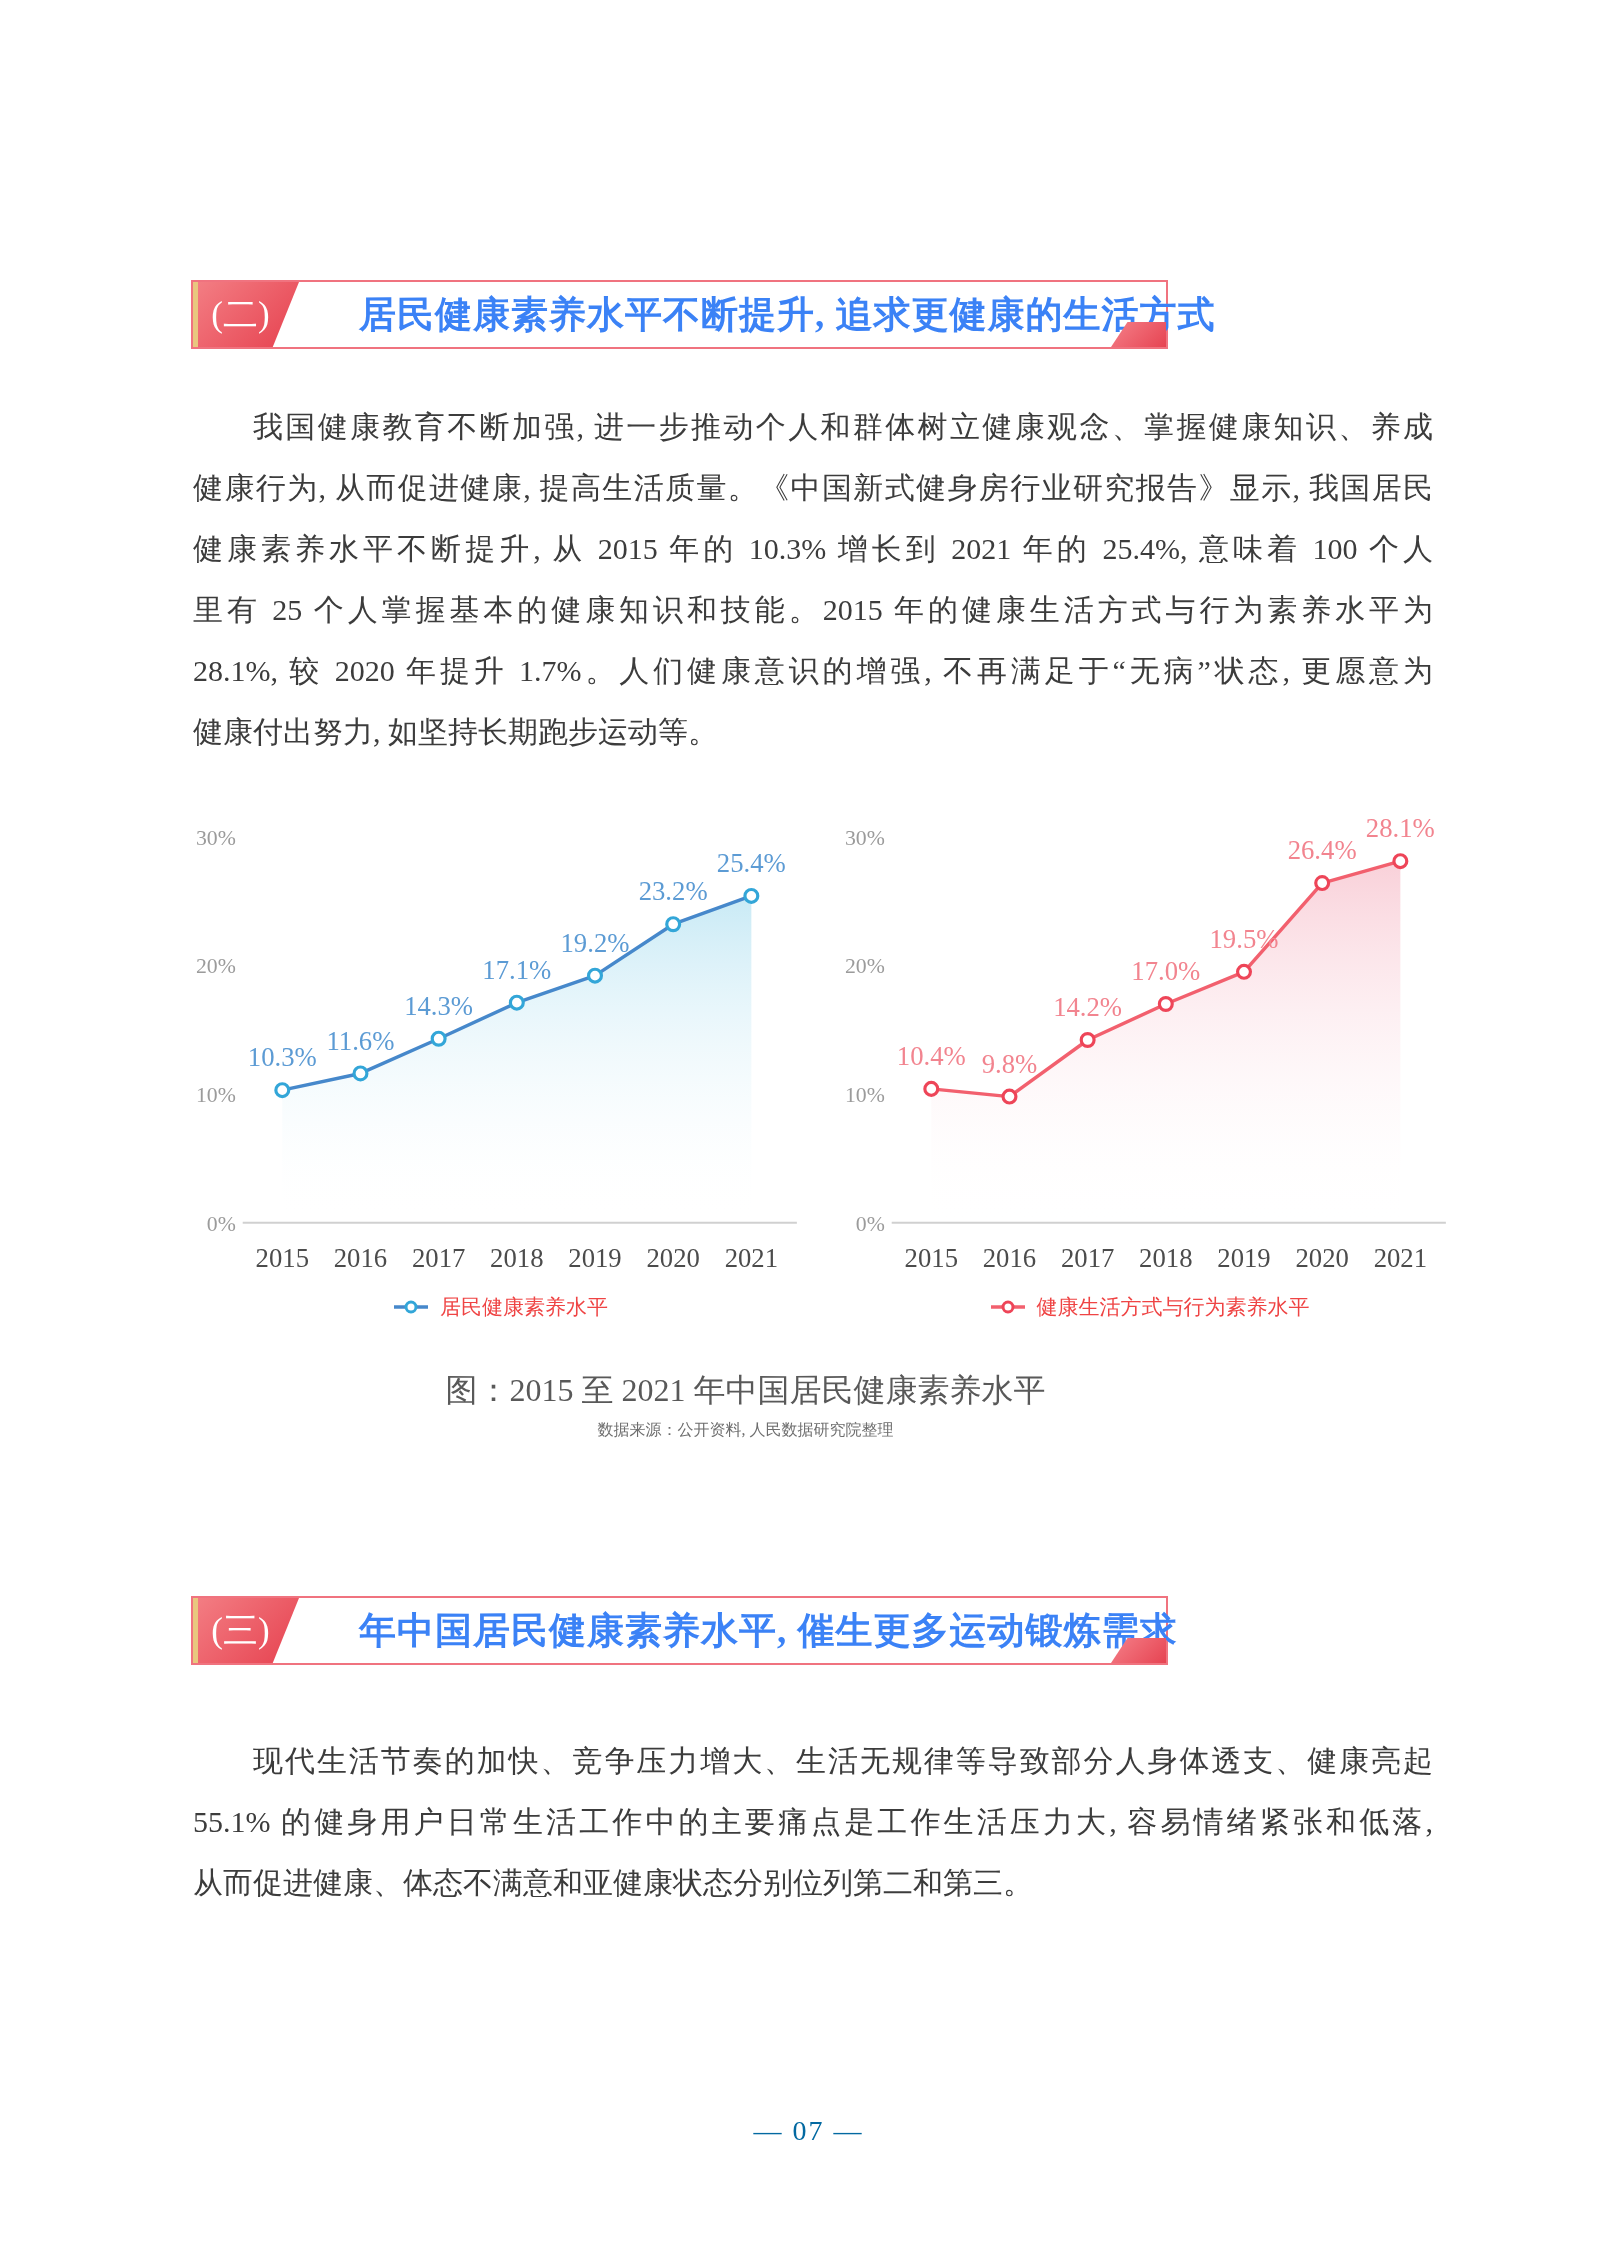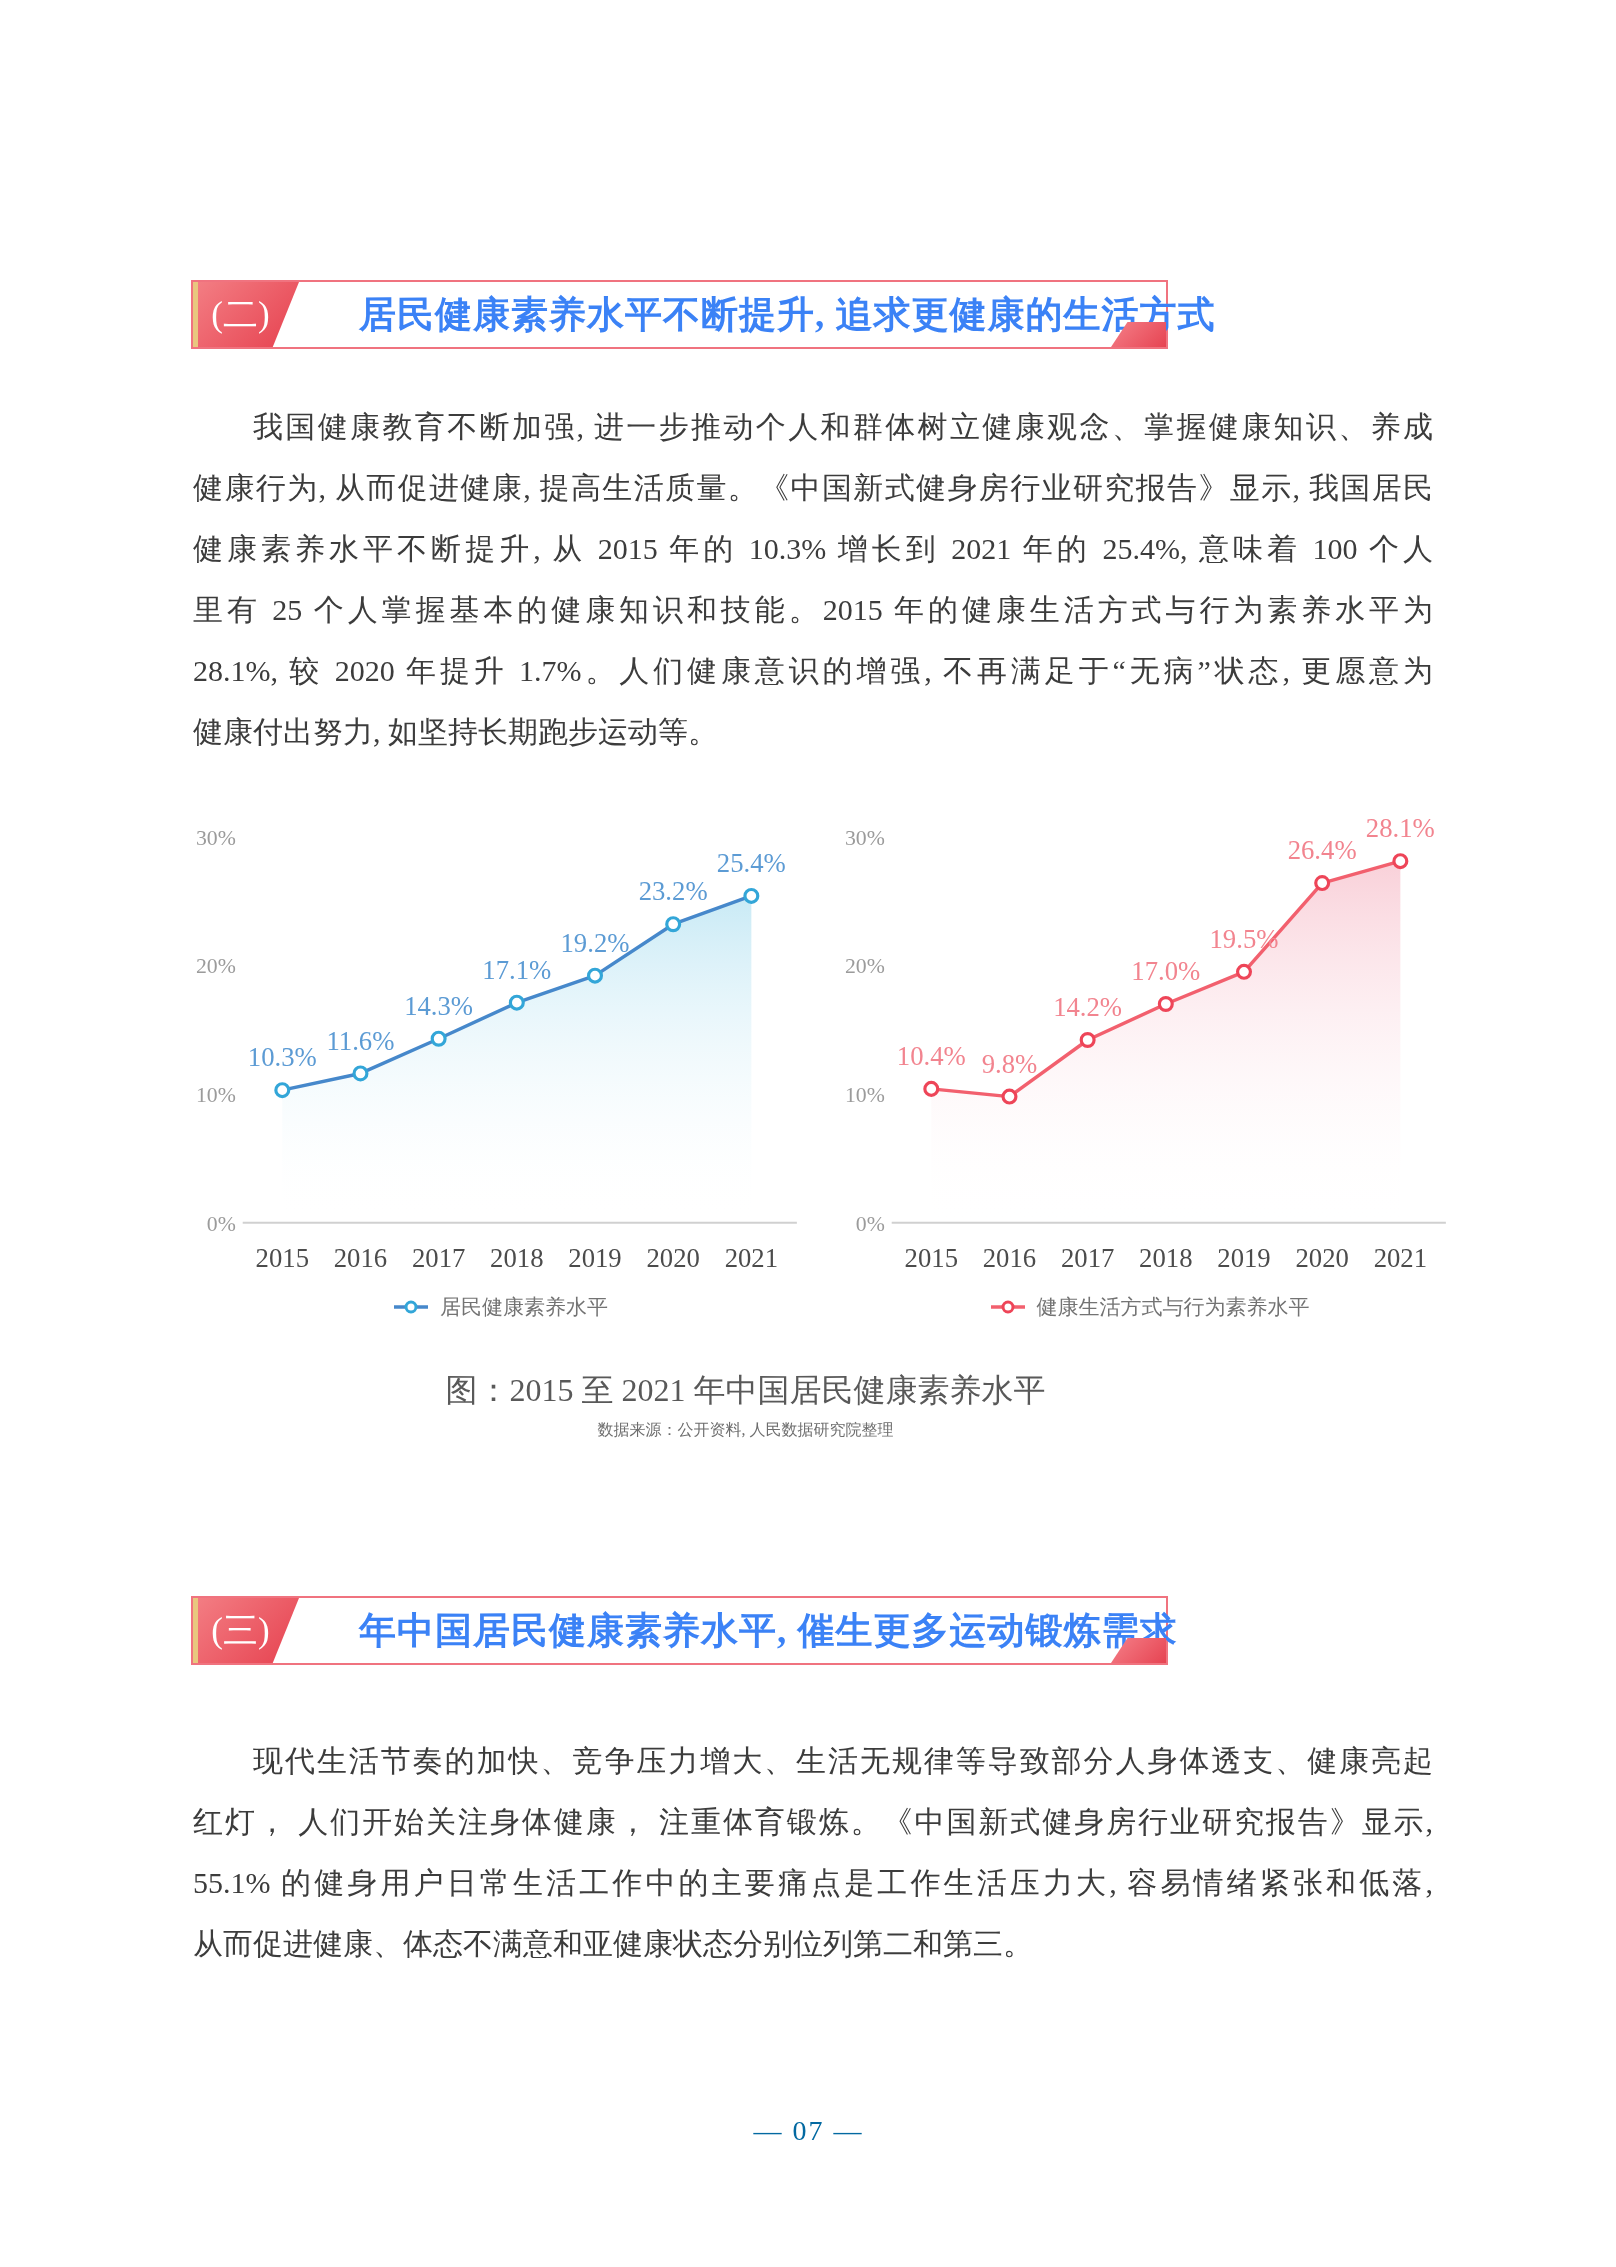--- a/index.html
+++ b/index.html
@@ -24,21 +24,21 @@
   .para{position:absolute;left:193px;width:1240px;font-size:30px;line-height:61px;color:#3c3c3c;}
   .pline{text-align:justify;text-align-last:justify;}
   .pline.first{text-indent:2em;}
   .pline.last{text-align-last:left;}
 
   
   .charts{position:absolute;left:188px;top:812px;width:1272px;display:flex;gap:25px;}
   .chart-box{width:624px;}
   svg.chart{display:block;width:624px;height:475px;}
   .legend{display:flex;justify-content:center;align-items:center;gap:10px;margin-top:6px;
-    font-size:21px;color:#737373;}
+    font-size:21px;color:#ef4444;}
   svg.legend-icon{width:38px;height:14px;display:block;}
 
   
   .figure-caption{position:absolute;left:191px;top:1369px;width:1109px;text-align:center;}
   .cap-title{font-size:32px;color:#595959;line-height:42px;}
   .cap-source{font-size:16px;color:#6e6e6e;line-height:38px;}
 
   .page-num{position:absolute;left:0;top:2115px;width:100%;text-align:center;
     font-size:28px;color:#0369a1;letter-spacing:2px;}
 </style>
@@ -163,21 +163,20 @@
 
   <div class="banner" style="top:1596px;">
     <div class="banner-gold"></div>
     <div class="banner-badge">(三)</div>
     <div class="banner-title">年中国居民健康素养水平, 催生更多运动锻炼需求</div>
     <div class="banner-accent"></div>
   </div>
 
   <div class="para" style="top:1730px;">
     <div class="pline first">现代生活节奏的加快、竞争压力增大、生活无规律等导致部分人身体透支、健康亮起</div>
-    <div class="pline">红灯， 人们开始关注身体健康， 注重体育锻炼。《中国新式健身房行业研究报告》显示,</div>
     <div class="pline">55.1% 的健身用户日常生活工作中的主要痛点是工作生活压力大, 容易情绪紧张和低落,</div>
     <div class="pline last">从而促进健康、体态不满意和亚健康状态分别位列第二和第三。</div>
   </div>
 
   <div class="page-num">— 07 —</div>
 
 </div>
 
 
 </body></html>

